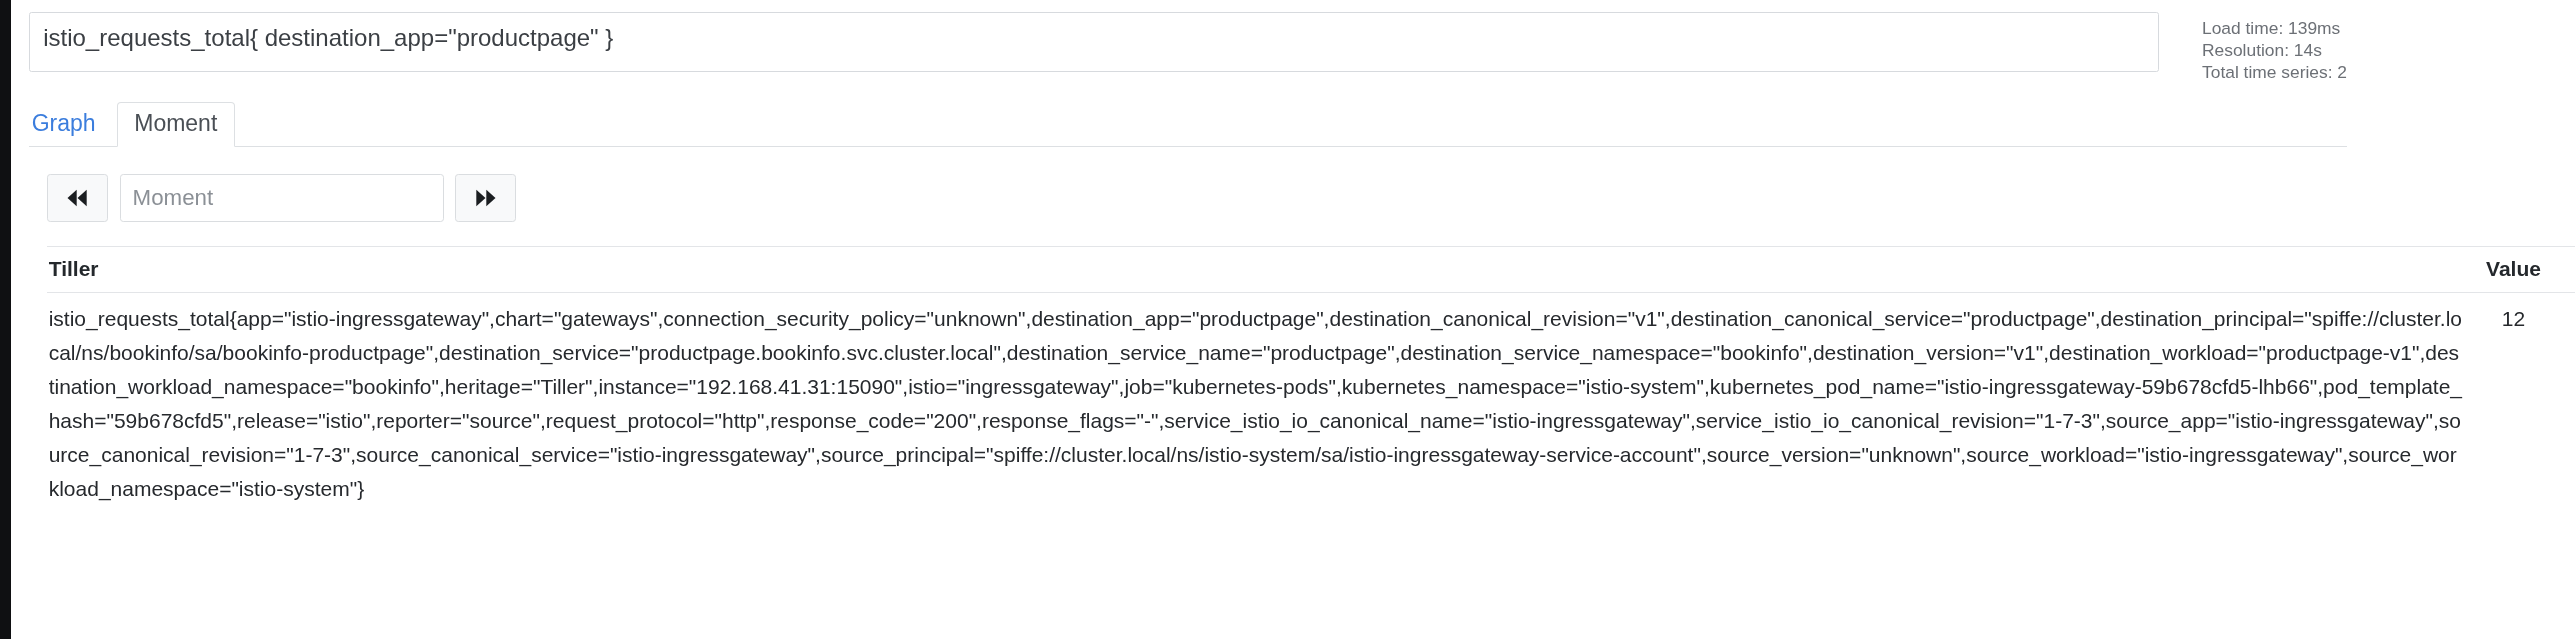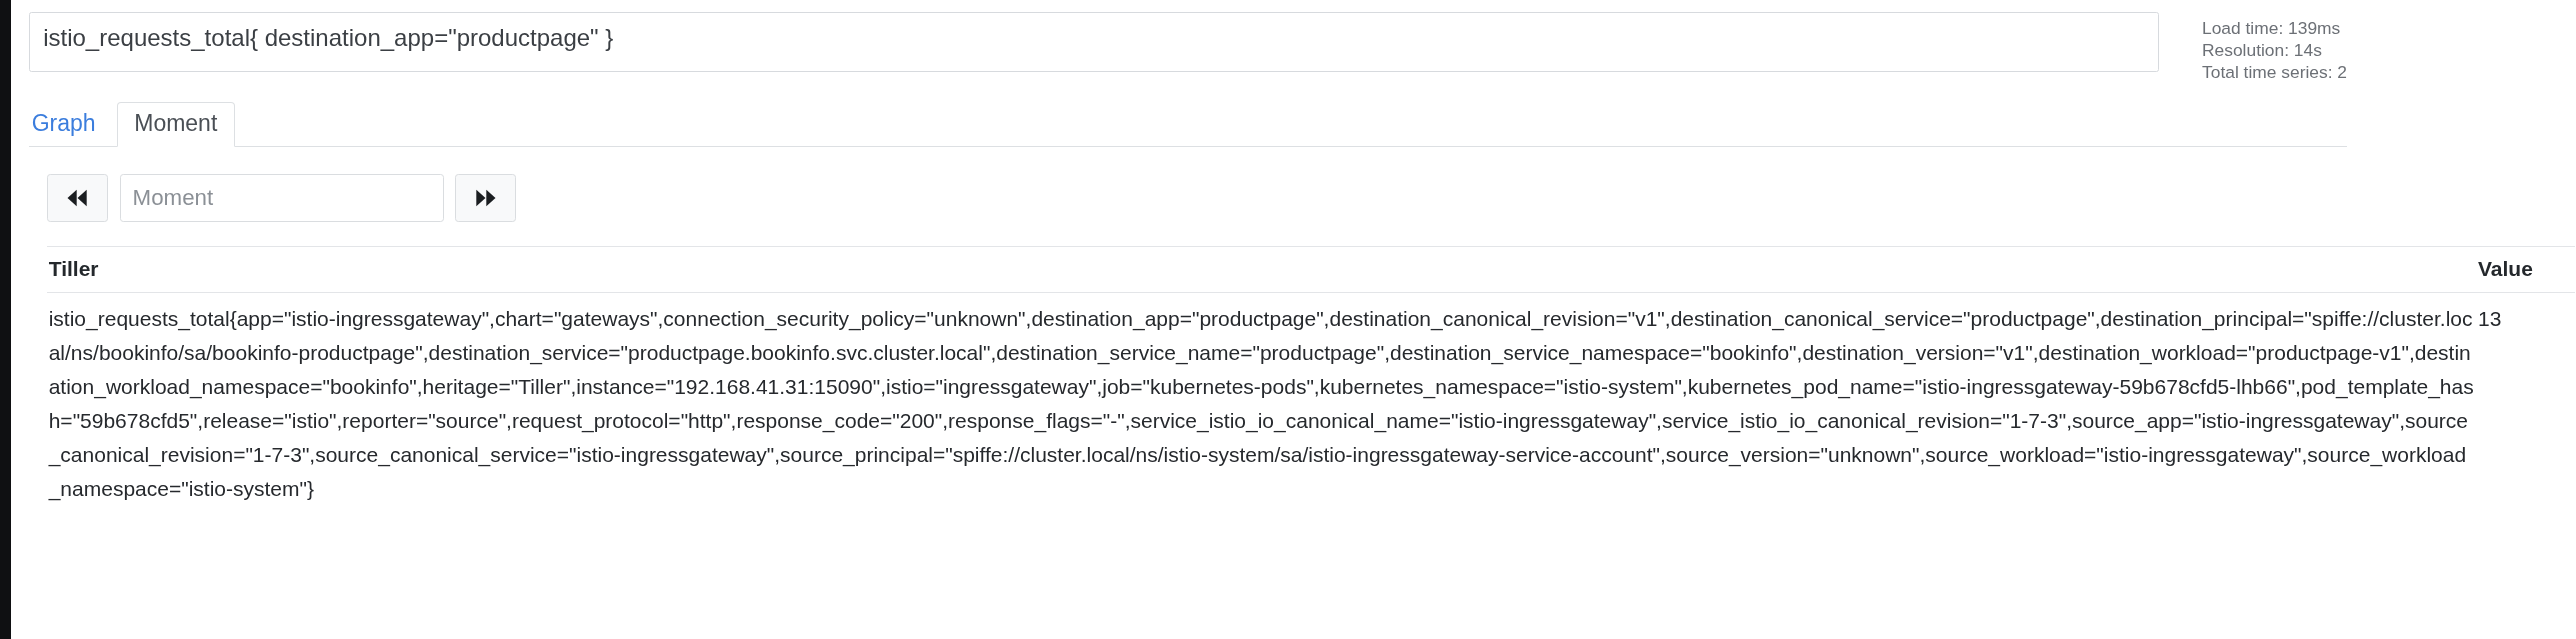--- a/index.html
+++ b/index.html
@@ -197,23 +197,23 @@
     font-size: 21px;
     font-weight: bold;
     color: #24282c;
     text-align: left;
     padding: 10px 1.7px 10.8px 1.7px;
     border-top: 0.8px solid #e3e5e8;
     border-bottom: 0.8px solid #e3e5e8;
   }
   table.results th.value-col,
   table.results td.value-col {
-    text-align: left;
+    text-align: center;
     width: 91px;
-    padding-right: 6px;
+    padding-right: 16px;
   }
   table.results td {
     font-size: 21px;
     line-height: 34px;
     color: #26292d;
     padding: 8.3px 1.7px 8.3px 1.7px;
     vertical-align: top;
     word-break: break-all;
     white-space: normal;
   }
@@ -264,21 +264,21 @@
       <table class="results">
         <thead>
           <tr>
             <th>Tiller</th>
             <th class="value-col">Value</th>
           </tr>
         </thead>
         <tbody>
           <tr>
             <td>istio_requests_total{app="istio-ingressgateway",chart="gateways",connection_security_policy="unknown",destination_app="productpage",destination_canonical_revision="v1",destination_canonical_service="productpage",destination_principal="spiffe://cluster.local/ns/bookinfo/sa/bookinfo-productpage",destination_service="productpage.bookinfo.svc.cluster.local",destination_service_name="productpage",destination_service_namespace="bookinfo",destination_version="v1",destination_workload="productpage-v1",destination_workload_namespace="bookinfo",heritage="Tiller",instance="192.168.41.31:15090",istio="ingressgateway",job="kubernetes-pods",kubernetes_namespace="istio-system",kubernetes_pod_name="istio-ingressgateway-59b678cfd5-lhb66",pod_template_hash="59b678cfd5",release="istio",reporter="source",request_protocol="http",response_code="200",response_flags="-",service_istio_io_canonical_name="istio-ingressgateway",service_istio_io_canonical_revision="1-7-3",source_app="istio-ingressgateway",source_canonical_revision="1-7-3",source_canonical_service="istio-ingressgateway",source_principal="spiffe://cluster.local/ns/istio-system/sa/istio-ingressgateway-service-account",source_version="unknown",source_workload="istio-ingressgateway",source_workload_namespace="istio-system"}</td>
-            <td class="value-col">13</td>
+            <td class="value-col">12</td>
           </tr>
         </tbody>
       </table>
     </div>
 
   </div>
 </div>
 
 
 </body></html>

